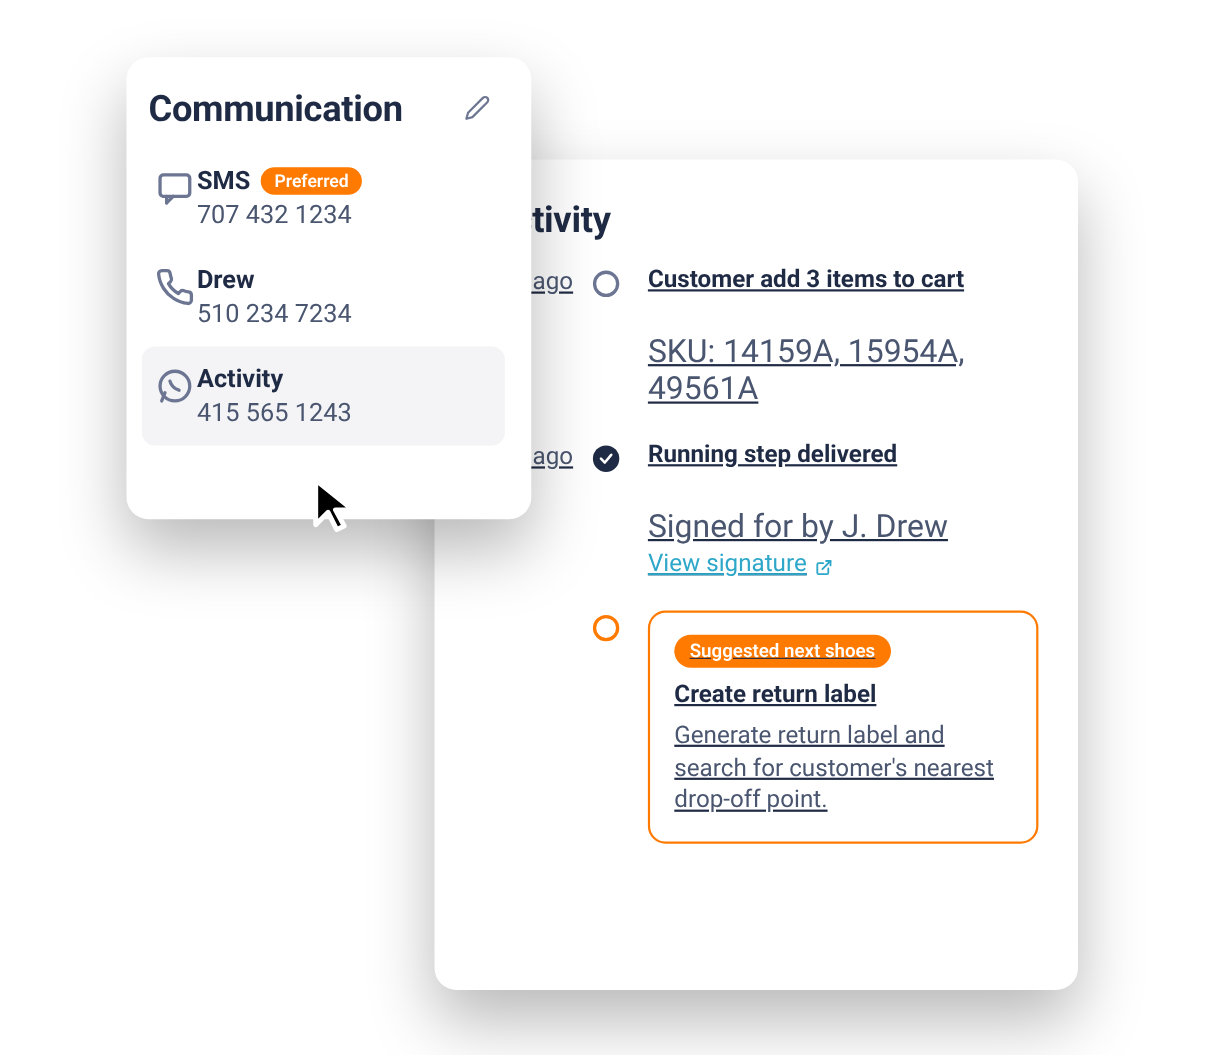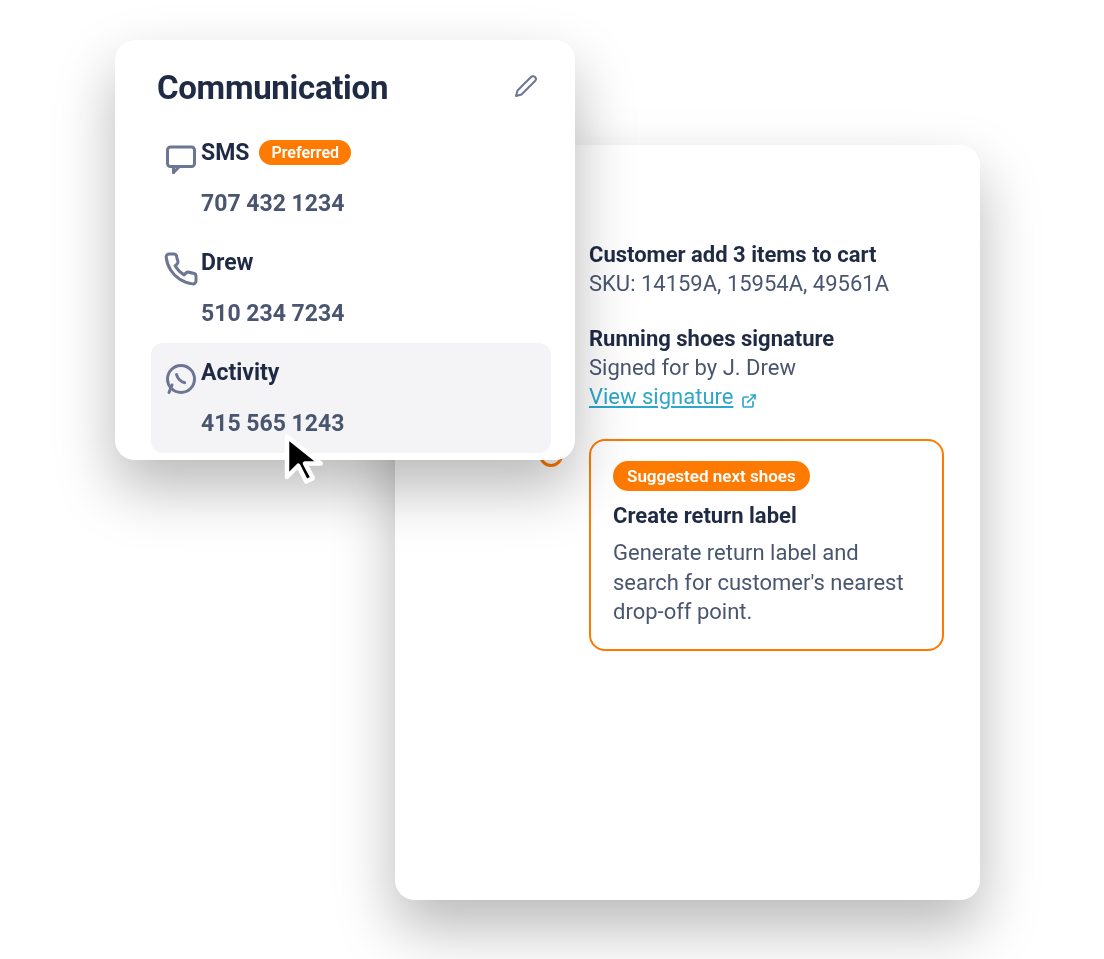--- a/index.html
+++ b/index.html
@@ -23,24 +23,24 @@
   .card {
     position: absolute;
     background: #fff;
     border-radius: 20px;
     box-shadow: 0 28px 60px rgba(0,0,0,.28);
   }
 
   
   .comm-card {
     left: 115px;
-    top: 40px;
-    width: 460px;
+    top: 52px;
+    width: 368px;
     height: 420px;
-    padding: 28px 24px 20px 36px;
+    padding: 28px 24px 20px 14px;
     z-index: 3;
   }
   .comm-header {
     display: flex;
     align-items: center;
     justify-content: space-between;
     padding: 0 8px 6px 6px;
   }
   .comm-header h2 {
     margin: 0;
@@ -74,38 +74,38 @@
   .comm-label-row { display: flex; align-items: center; gap: 10px; }
   .comm-label { font-size: 23px; font-weight: 700; }
   .badge-preferred {
     background: var(--orange);
     color: #fff;
     font-size: 16px;
     font-weight: 600;
     padding: 3px 12px;
     border-radius: 999px;
   }
-  .comm-value { font-size: 23px; color: var(--ink-muted); font-weight: 700; margin-top: 20px; }
+  .comm-value { font-size: 23px; color: var(--ink-muted); font-weight: 400; }
 
   
   .activity-card {
     left: 395px;
     top: 145px;
     width: 585px;
     height: 755px;
     padding: 36px 36px 28px 36px;
     z-index: 2;
   }
   .activity-card h2 {
     margin: 0 0 22px 14px;
     font-size: 33px;
     font-weight: 700;
     letter-spacing: -.3px;
   }
-  .act-list { display: flex; flex-direction: column; gap: 30px; }
+  .act-list { display: flex; flex-direction: column; gap: 30px; text-decoration: underline; }
   .act-item {
     display: grid;
     grid-template-columns: 90px 32px 1fr;
     column-gap: 18px;
     align-items: flex-start;
   }
   .act-time {
     text-align: right;
     color: var(--ink-muted);
     font-size: 22px;
@@ -125,21 +125,21 @@
     display:flex; align-items:center; justify-content:center;
     color:#fff;
   }
   .status-next {
     border: 3px solid var(--orange);
     background: #fff;
   }
   .act-body { display: flex; flex-direction: column; gap: 4px; }
   .act-title { font-size: 22px; font-weight: 700; }
   .act-title.normal { font-weight: 400; }
-  .act-sub { font-size: 22px; color: var(--ink-muted); }
+  .act-sub { font-size: 29px; color: var(--ink-muted); margin-top: 32px; }
   .act-link {
     font-size: 22px;
     color: var(--link);
     text-decoration: underline;
     display: inline-flex; align-items: center; gap: 8px;
     cursor: pointer;
     width: fit-content;
   }
   .ext-icon { width: 16px; height: 16px; color: var(--link); }
 
@@ -262,21 +262,21 @@
     </div>
 
     <div class="act-item">
       <div class="act-time">1d ago</div>
       <div class="status-dot status-done">
         <svg viewBox="0 0 24 24" width="14" height="14" fill="none" stroke="currentColor" stroke-width="4" stroke-linecap="round" stroke-linejoin="round">
             <polyline points="4 12 10 18 20 6"></polyline>
           </svg>
       </div>
       <div class="act-body">
-        <div class="act-title">Running shoes signature</div>
+        <div class="act-title">Running step delivered</div>
         <div class="act-sub">Signed for by J. Drew</div>
         <a class="act-link">
           <span>View signature</span>
           <span class="ext-icon">
             <svg viewBox="0 0 24 24" width="16" height="16" fill="none" stroke="currentColor" stroke-width="2.5" stroke-linecap="round" stroke-linejoin="round">
               <path d="M18 13v6a2 2 0 0 1-2 2H5a2 2 0 0 1-2-2V8a2 2 0 0 1 2-2h6"></path>
                 <polyline points="15 3 21 3 21 9"></polyline>
                 <line x1="10" y1="14" x2="21" y2="3"></line>
             </svg>
           </span>

